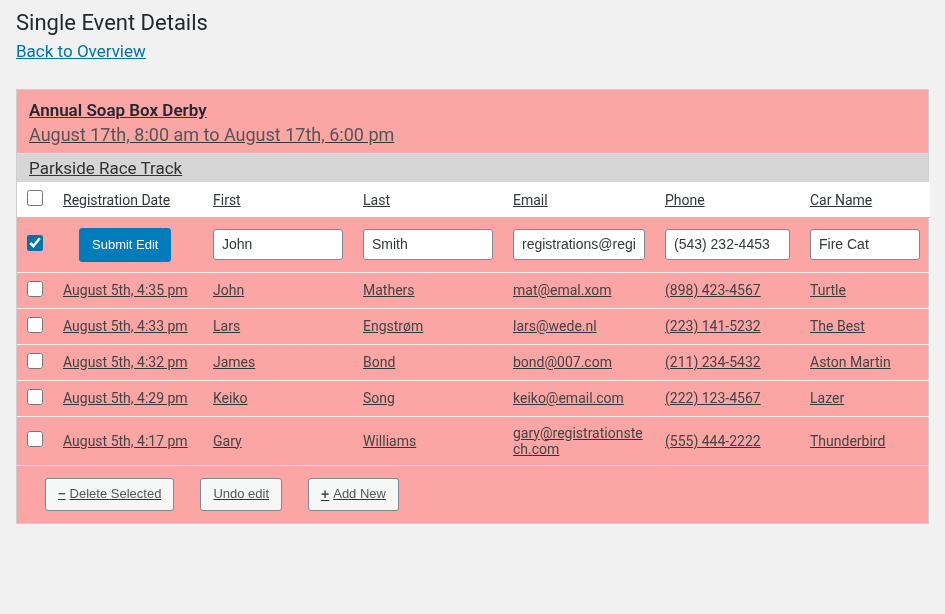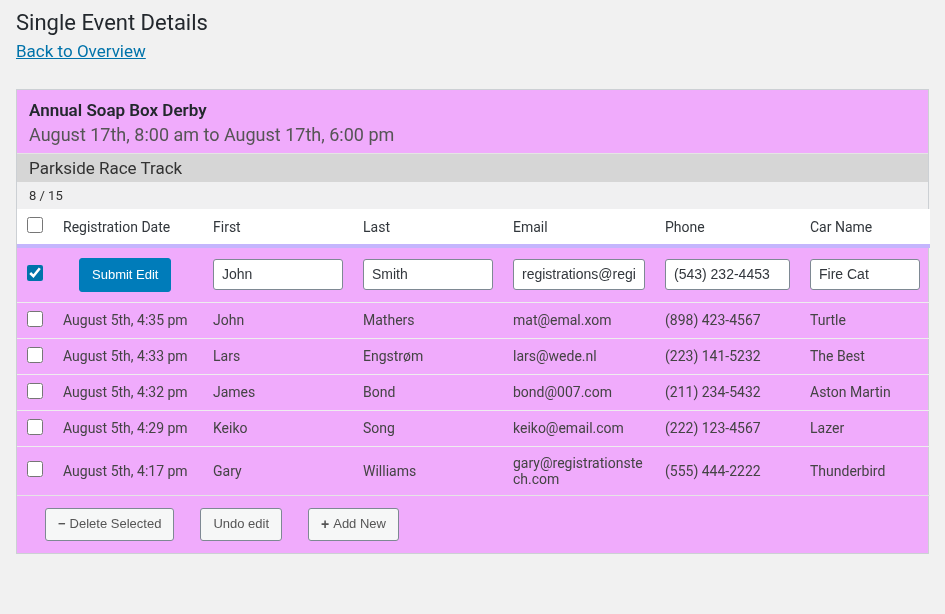--- a/index.html
+++ b/index.html
@@ -1,27 +1,27 @@
 <!DOCTYPE html>
 <html><head>
   <meta charset="utf-8">
   <style>
     * { box-sizing: border-box; margin: 0; padding: 0; }
     body { font-family: -apple-system, BlinkMacSystemFont, "Segoe UI", Roboto, sans-serif; background: #f1f1f1; color: #32373c; font-size: 13px; }
     .wrap { padding: 10px 16px 16px; }
     h1 { font-size: 22px; font-weight: 400; color: #23282d; margin-bottom: 6px; }
     .back-link { color: #0073aa; text-decoration: underline; font-size: 17px; }
-    .card { background: #f0abfc; border: 1px solid #ccd0d4; margin-top: 28px; }
+    .card { background: #fca5a5; border: 1px solid #ccd0d4; margin-top: 28px; text-decoration: underline; }
     .card-header { padding: 10px 12px 8px; border-bottom: 1px solid #e5e5e5; }
     .event-title { font-size: 17px; font-weight: 600; color: #23282d; margin-bottom: 4px; }
     .event-dates { font-size: 18px; color: #555; }
     .venue-bar { background: #d6d6d6; padding: 4px 12px; font-size: 17px; color: #333; }
     .count-bar { background: #f0f0f1; padding: 6px 12px; font-size: 13px; color: #333; }
     table { width: 100%; border-collapse: collapse; table-layout: fixed; }
-    thead th { text-align: left; font-weight: 400; color: #32373c; padding: 8px 10px; border-bottom: 4px solid #c4b5fd; background: #fff; font-size: 14px; vertical-align: middle; }
+    thead th { text-align: left; font-weight: 400; color: #32373c; padding: 8px 10px; border-bottom: 1px solid #c4b5fd; background: #fff; font-size: 14px; vertical-align: middle; }
     tbody td { padding: 8px 10px; border-bottom: 1px solid #eee; font-size: 14px; color: #444; vertical-align: middle; word-wrap: break-word; }
     tbody tr:last-child td { border-bottom: 1px solid #e5e5e5; }
     th.col-cb, td.col-cb { width: 36px; text-align: center; }
     th.col-date, td.col-date { width: 150px; }
     th.col-first, td.col-first { width: 150px; }
     th.col-last, td.col-last { width: 150px; }
     th.col-email, td.col-email { width: 152px; }
     th.col-phone, td.col-phone { width: 145px; }
     th.col-car, td.col-car { width: 130px; }
     input[type="checkbox"] { width: 16px; height: 16px; cursor: pointer; accent-color: #0073aa; }
@@ -40,21 +40,20 @@
 <div class="wrap">
   <h1>Single Event Details</h1>
   <a href="#" class="back-link">Back to Overview</a>
 
   <div class="card">
     <div class="card-header">
       <div class="event-title">Annual Soap Box Derby</div>
       <div class="event-dates">August 17th, 8:00 am to August 17th, 6:00 pm</div>
     </div>
     <div class="venue-bar">Parkside Race Track</div>
-    <div class="count-bar">8 / 15</div>
 
     <table>
       <thead>
         <tr>
           <th class="col-cb"><input type="checkbox" style=""></th>
           <th class="col-date">Registration Date</th>
           <th class="col-first">First</th>
           <th class="col-last">Last</th>
           <th class="col-email">Email</th>
           <th class="col-phone">Phone</th>

